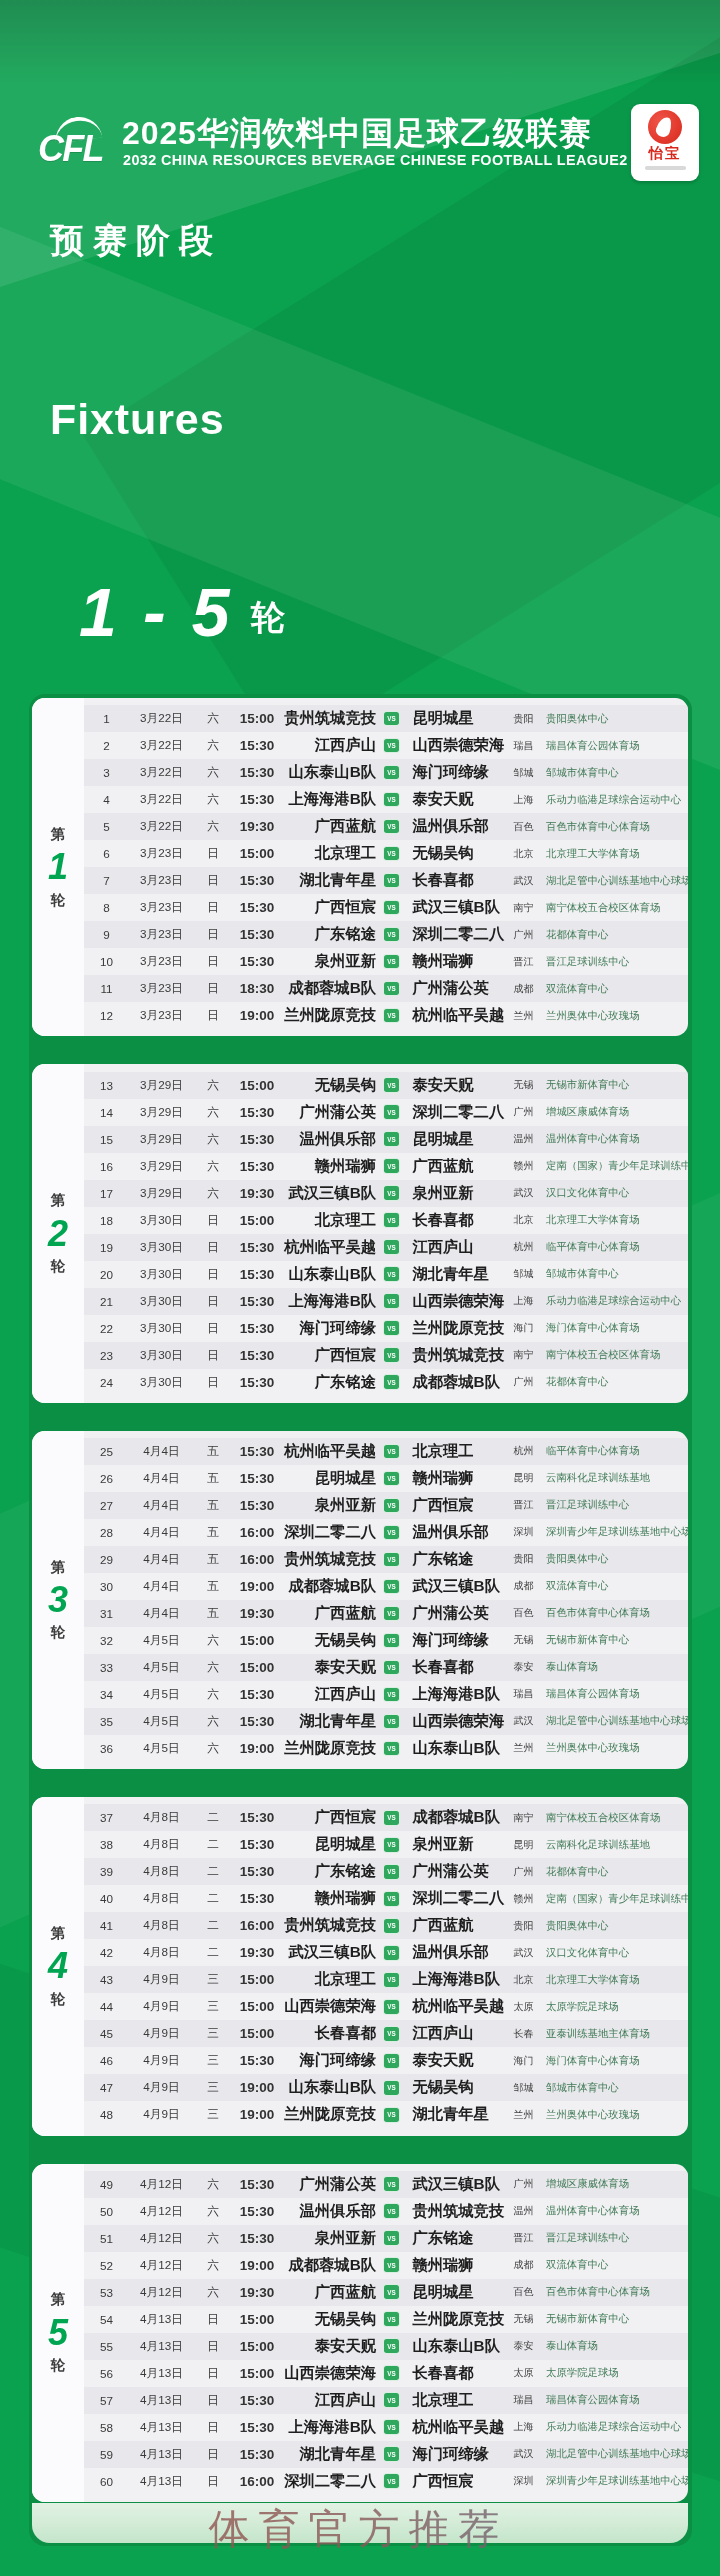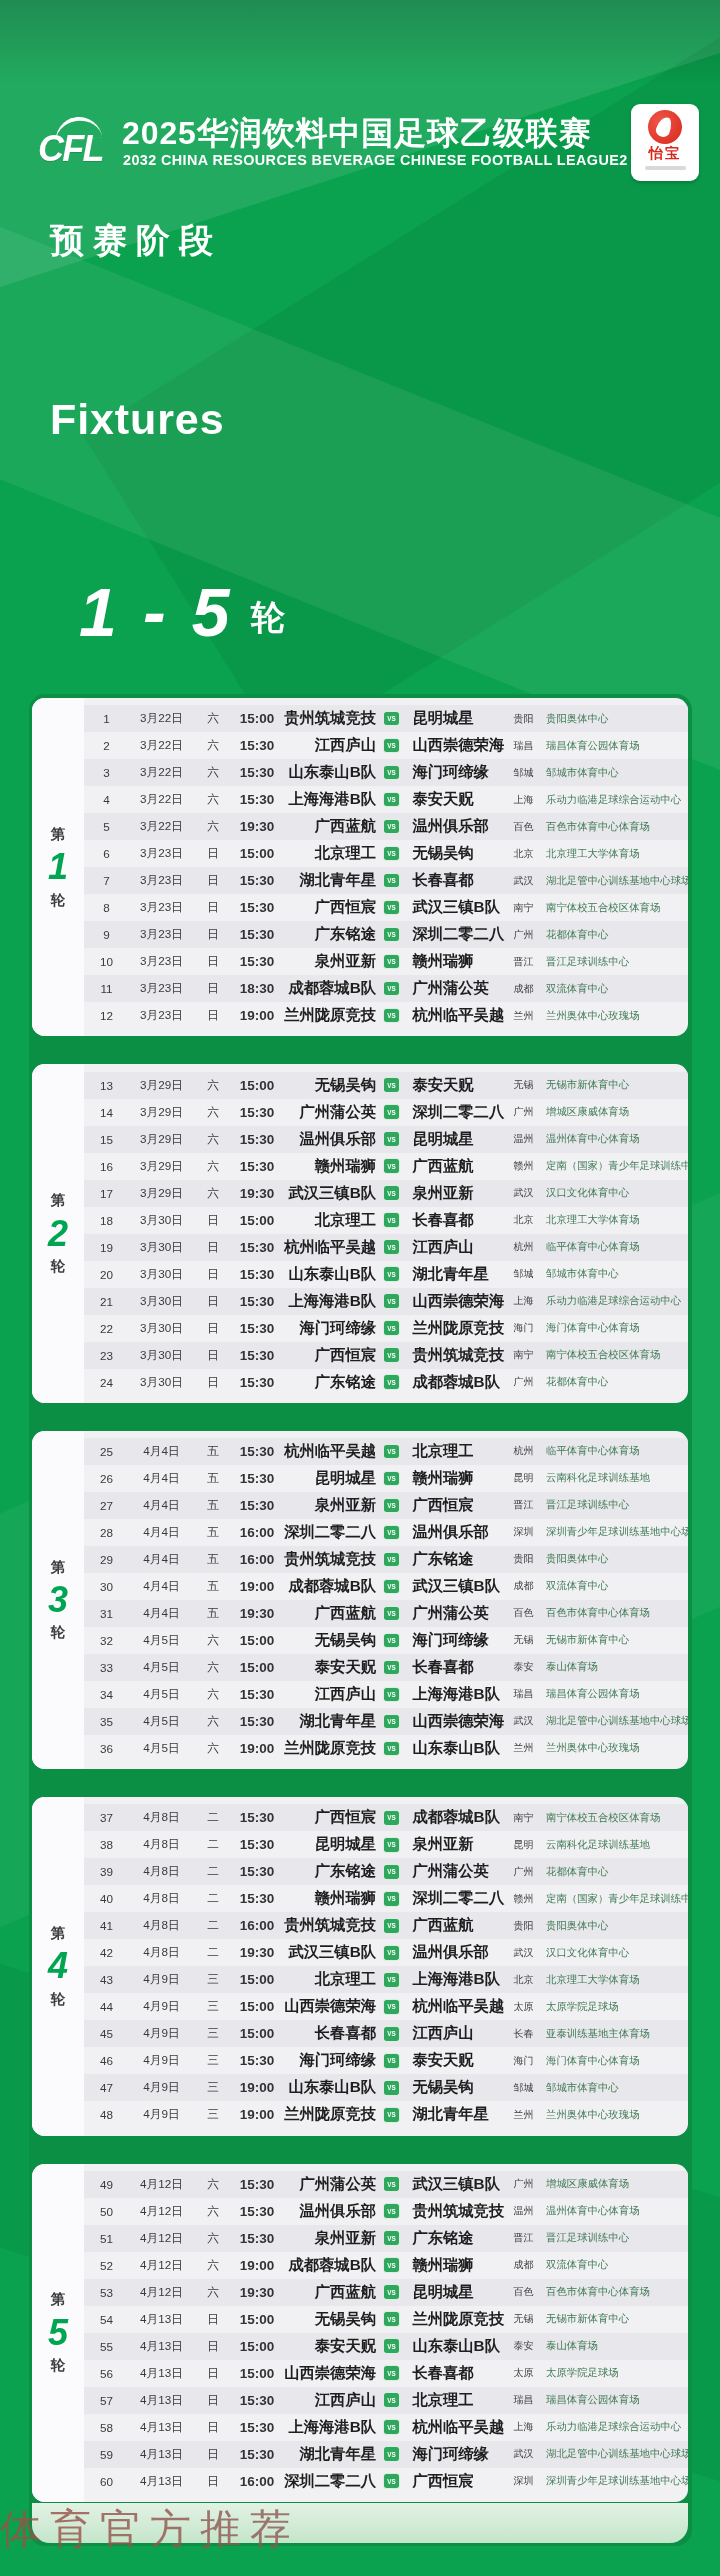--- a/index.html
+++ b/index.html
@@ -63,21 +63,21 @@
   .c-away{display:flex;justify-content:flex-start;align-items:center;padding-left:5.4px;font-size:15.3px;font-weight:bold;color:#1e1e1e;white-space:nowrap;}
   .c-vs{display:flex;justify-content:center;align-items:center;}
   .vs-badge{width:15.3px;height:13.5px;background:#2fa75d;border-radius:2.7px;color:#fff;font-size:6.3px;font-weight:bold;
             display:flex;align-items:center;justify-content:center;box-shadow:0 0 0 0.9px #d9efe1;}
   .c-city{text-align:center;font-size:10px;color:#3c3c3c;white-space:nowrap;}
   .c-stadium{font-size:10.4px;color:#3f7a55;white-space:nowrap;overflow:visible;}
 
   
   .footer-strip{position:absolute;top:2503px;left:32px;width:656px;height:40px;
                 background:linear-gradient(180deg,#e2f2e4,#c4e5ca);border-radius:0 0 18px 18px;}
-  .watermark{position:absolute;top:2502px;left:0;width:717px;
+  .watermark{position:absolute;top:2502px;left:0;width:717px;text-align:center;
              font-family:"DejaVu Serif","Liberation Serif",serif;font-size:41px;letter-spacing:9px;
              background:linear-gradient(90deg,#9b5044,#8a5a5a,#51708e);
              -webkit-background-clip:text;background-clip:text;color:transparent;opacity:.8;}
 </style>
 </head>
 <body>
 
 <div class="poster">
 
   <div class="ribbon rb1"></div>

